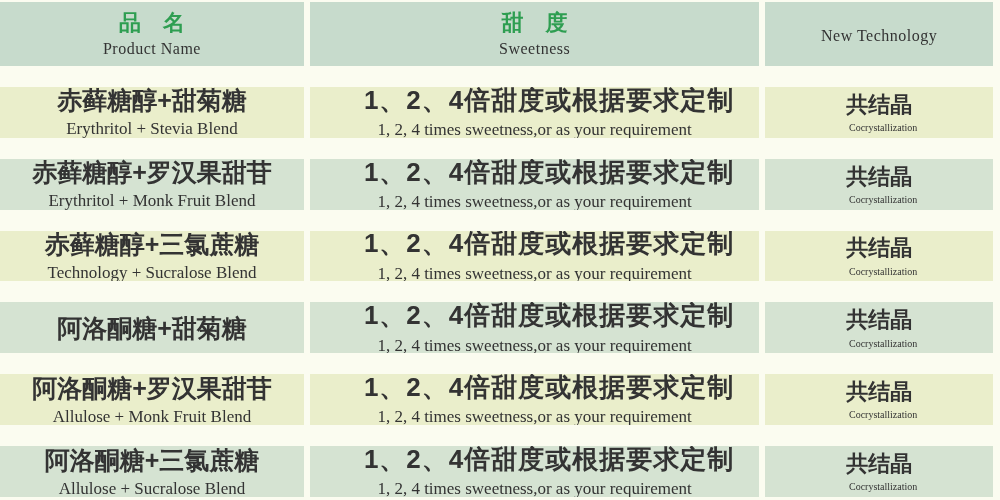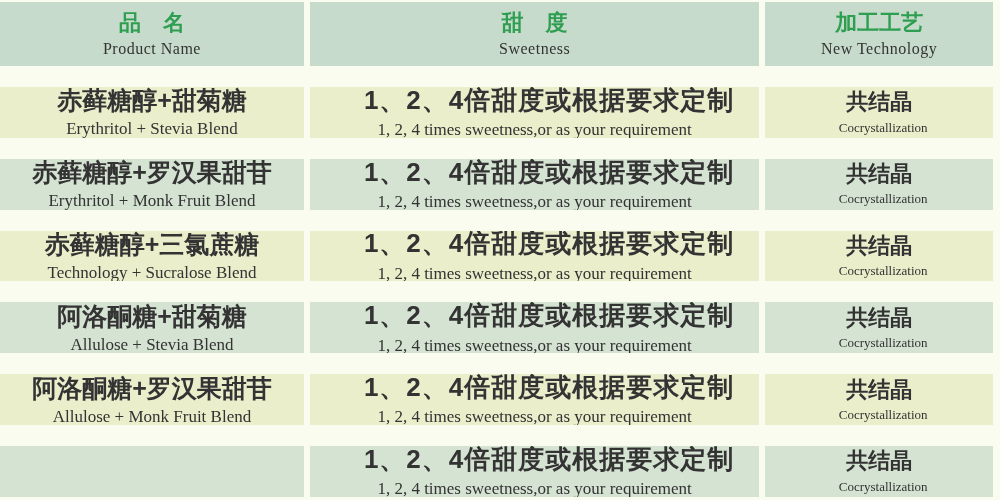--- a/index.html
+++ b/index.html
@@ -46,37 +46,36 @@
   .en {
     font-size: 17px;
     margin-top: 4px;
     white-space: nowrap;
     font-family: Liberation Serif, serif;
   }
   .header .zh { font-size: 22px; color: var(--header-accent); }
   .header .en { font-size: 16px; letter-spacing: 0.5px; margin-top: 3px; }
   .sweet .zh { font-size: 26px; letter-spacing: 1px; margin-left: 29px; }
   .tech .zh { font-size: 22px; }
-  .tech .en { font-size: 13px; margin-left: 8px; }
+  .tech .en { font-size: 10px; margin-left: 8px; }
 </style>
 </head>
 <body>
 
 <div class="tbl">
 
   <div class="cell header">
     <div class="zh">品　名</div>
     <div class="en">Product Name</div>
   </div>
   <div class="cell header">
     <div class="zh">甜　度</div>
     <div class="en">Sweetness</div>
   </div>
   <div class="cell header">
-    <div class="zh">加工工艺</div>
     <div class="en">New Technology</div>
   </div>
 
   <div class="cell row-yellow prod">
     <div class="zh">赤藓糖醇+甜菊糖</div>
     <div class="en">Erythritol + Stevia Blend</div>
   </div>
   <div class="cell row-yellow sweet">
     <div class="zh">1、2、4倍甜度或根据要求定制</div>
     <div class="en">1, 2, 4 times sweetness,or as your requirement</div>
@@ -107,21 +106,20 @@
     <div class="zh">1、2、4倍甜度或根据要求定制</div>
     <div class="en">1, 2, 4 times sweetness,or as your requirement</div>
   </div>
   <div class="cell row-yellow tech">
     <div class="zh">共结晶</div>
     <div class="en">Cocrystallization</div>
   </div>
 
   <div class="cell row-green prod">
     <div class="zh">阿洛酮糖+甜菊糖</div>
-    <div class="en">Allulose + Stevia Blend</div>
   </div>
   <div class="cell row-green sweet">
     <div class="zh">1、2、4倍甜度或根据要求定制</div>
     <div class="en">1, 2, 4 times sweetness,or as your requirement</div>
   </div>
   <div class="cell row-green tech">
     <div class="zh">共结晶</div>
     <div class="en">Cocrystallization</div>
   </div>
 
@@ -132,20 +130,22 @@
   <div class="cell row-yellow sweet">
     <div class="zh">1、2、4倍甜度或根据要求定制</div>
     <div class="en">1, 2, 4 times sweetness,or as your requirement</div>
   </div>
   <div class="cell row-yellow tech">
     <div class="zh">共结晶</div>
     <div class="en">Cocrystallization</div>
   </div>
 
   <div class="cell row-green prod">
+    <div class="zh">阿洛酮糖+三氯蔗糖</div>
+    <div class="en">Allulose + Sucralose Blend</div>
   </div>
   <div class="cell row-green sweet">
     <div class="zh">1、2、4倍甜度或根据要求定制</div>
     <div class="en">1, 2, 4 times sweetness,or as your requirement</div>
   </div>
   <div class="cell row-green tech">
     <div class="zh">共结晶</div>
     <div class="en">Cocrystallization</div>
   </div>
 

